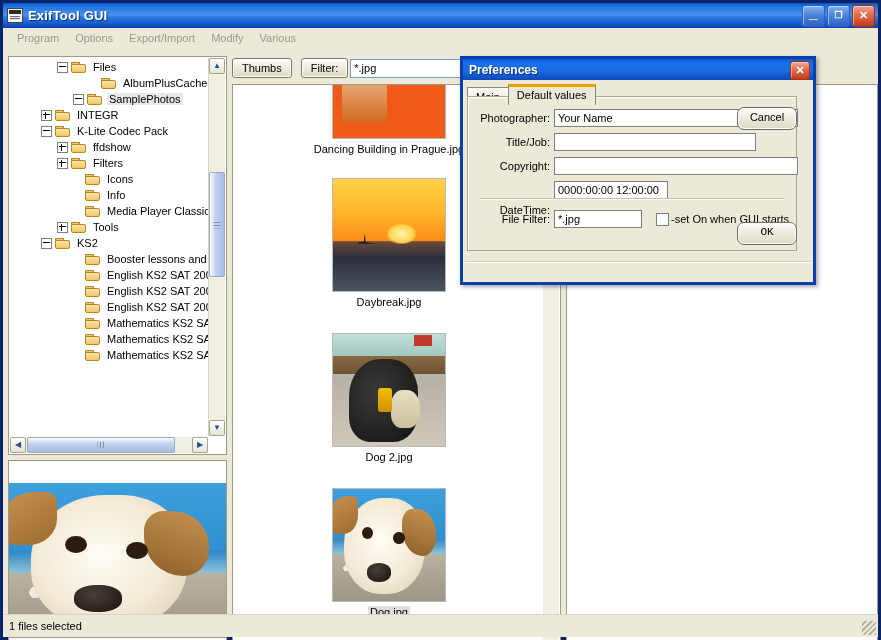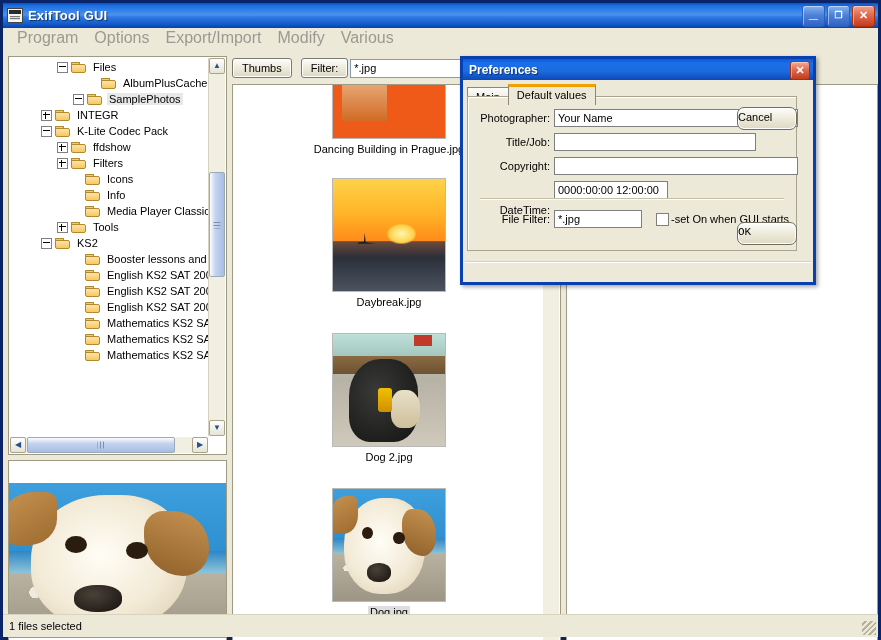--- a/index.html
+++ b/index.html
@@ -54,21 +54,21 @@
   .winbtn.min .g{line-height:13px;font-size:16px;}
   .winbtn.max .g{font-size:9px;}
 
   
   #menubar{
     position:absolute;left:0;top:25px;right:0;height:20px;
     background:#ece9d8;display:flex;align-items:center;padding-left:6px;
     border-bottom:1px solid #e6e2d0;
   }
   .menu-item{
-    color:#9a9a92;font-size:16px;padding:2px 8px;text-align:right;
+    color:#9a9a92;font-size:11px;padding:2px 8px;text-align:right;
   }
   
   #client{
     position:absolute;left:0;top:45px;right:0;bottom:22px;
     background:#ece9d8;
   }
   
   #toolbar{
     position:absolute;left:229px;top:8px;width:646px;height:24px;
     display:flex;align-items:center;
@@ -249,21 +249,21 @@
   }
   #chk{
     width:13px;height:13px;border:1px solid #7f7f7f;background:#fff;
     box-sizing:border-box;display:inline-block;
   }
   #chk-label{font-size:11px;margin-left:2px;}
   .dbtn{
     position:absolute;width:58px;height:21px;
     background:linear-gradient(180deg,#fdfdfb,#ece9d8 55%,#ddd9c5);
     border:1px solid #6f6d5f;border-radius:7px;
-    font-size:11px;line-height:19px;
+    font-size:11px;text-align:center;line-height:19px;
     box-shadow:inset 0 0 0 1px #fff;
   }
   #dlg-status{
     position:absolute;left:2px;right:2px;bottom:2px;height:18px;
     background:#ece9d8;border-top:1px solid #d5d1bb;
     box-shadow:inset 0 1px 0 #fff;
   }
 
   
   .img-prague{width:100%;height:100%;position:relative;background:#f05a18;overflow:hidden;}

